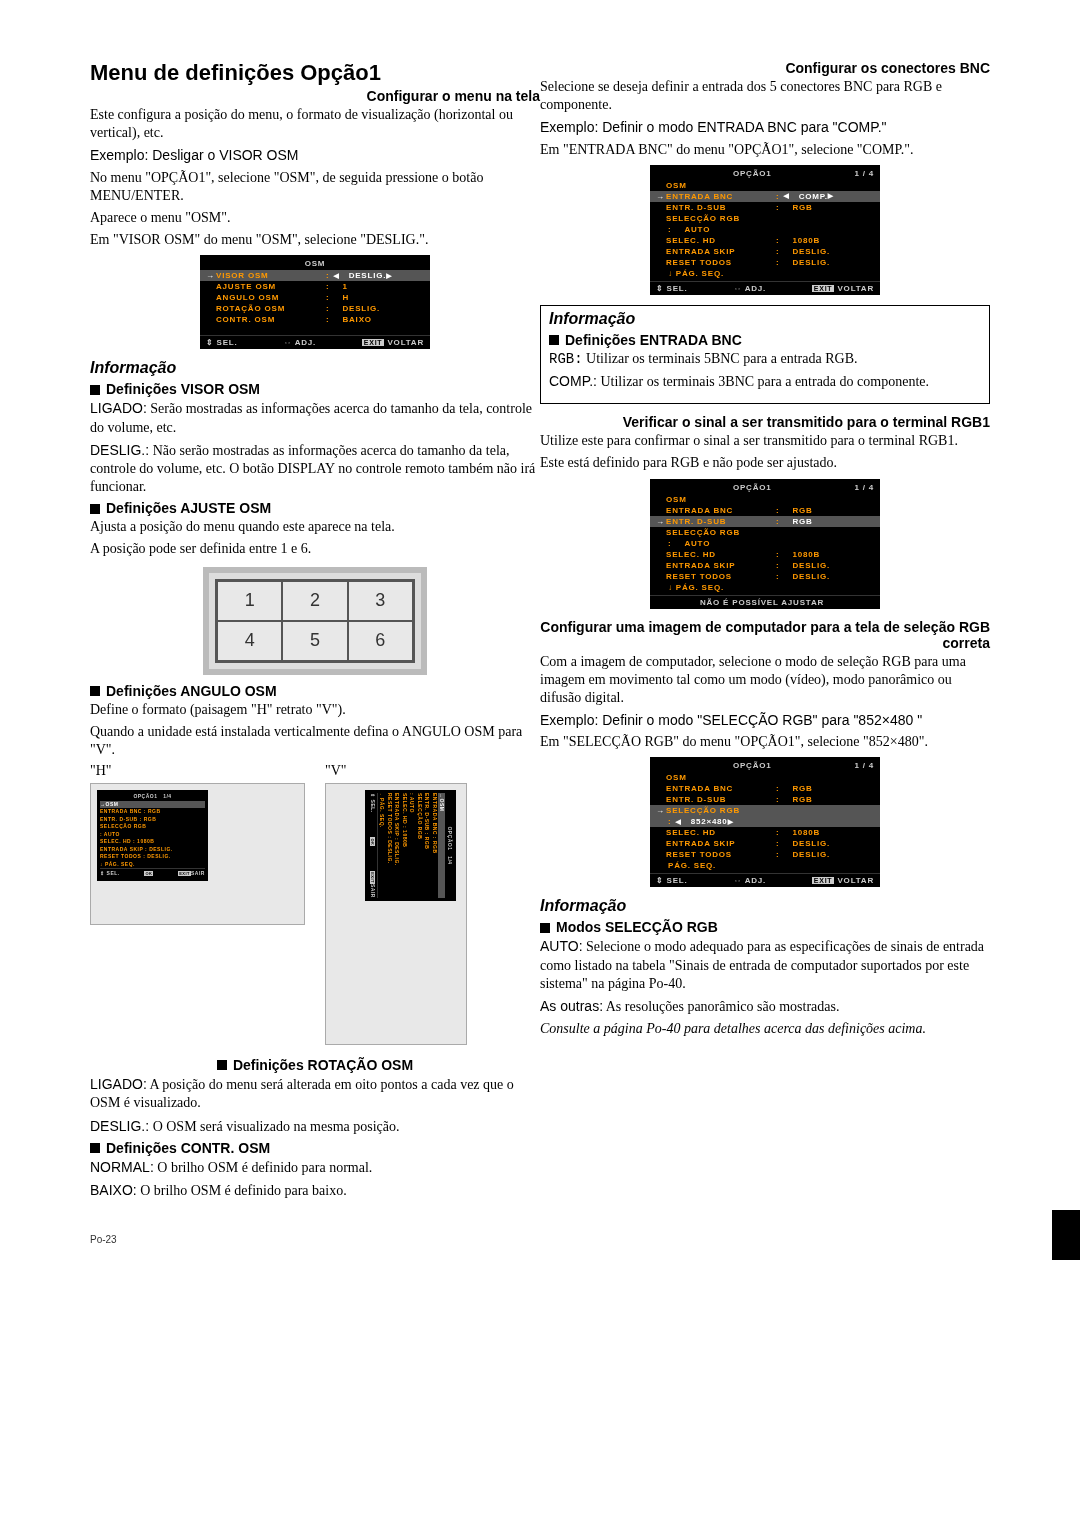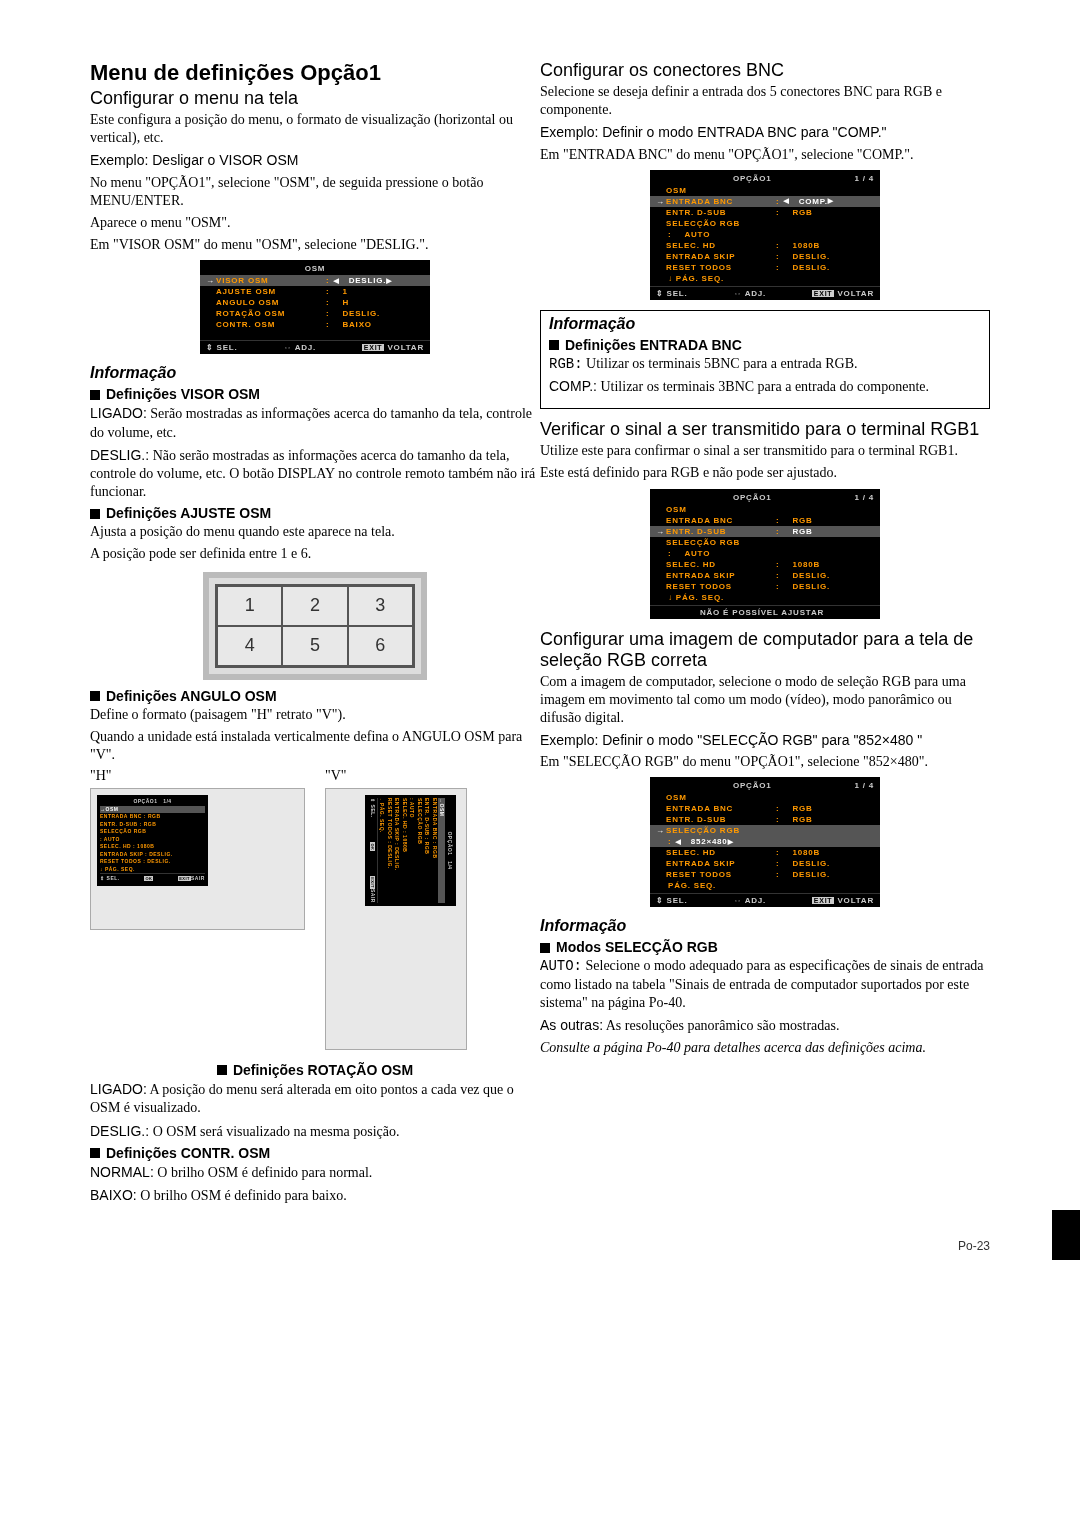--- a/index.html
+++ b/index.html
@@ -19,23 +19,24 @@
     min-width: 0;
   }
   h1.main-title {
     font-family: Arial, Helvetica, sans-serif;
     font-weight: 900;
     font-size: 22px;
     margin: 0 0 2px 0;
   }
   h2.section-title {
     font-family: Arial, Helvetica, sans-serif;
-    font-weight: normal;
-    font-size: 18px;
+    font-weight: bold;
+    font-size: 14px;
     margin: 0 0 2px 0;
+    text-align: right;
   }
   h2.section-title.mt {
     margin-top: 10px;
   }
   .info-heading {
     font-family: Arial, Helvetica, sans-serif;
     font-style: italic;
     font-weight: 900;
     font-size: 16px;
     margin: 8px 0 2px 0;
@@ -196,23 +197,23 @@
     top: 6px;
     left: 6px;
   }
   .mini-row { white-space: nowrap; }
   .mini-row.active { background: #555; }
   .mini-row .w { color: #fff; }
   .mini-title { text-align: center; color: #ccc; }
   .mini-foot { border-top: 1px solid #333; color: #ccc; display:flex; justify-content:space-between; padding-top:1px;}
   .mini-foot .ex { background:#ccc; color:#000; padding:0 1px; font-size:4px;}
   .page-no {
-    text-align: right;
+    text-align: left;
     font-family: Arial, sans-serif;
-    font-size: 12px;
+    font-size: 10px;
     margin-top: 30px;
     color: #333;
   }
   .side-tab {
     position: absolute;
     right: 0;
     top: 1210px;
     width: 28px;
     height: 50px;
     background: #000;
@@ -534,20 +535,20 @@
         </div>
       <div class="osd-foot">
           <span>⇕ SEL.</span>
           <span>⇔ ADJ.</span>
           <span><span class="exit">EXIT</span> <span>VOLTAR</span></span>
         </div>
     </div>
 
     <div class="info-heading">Informação</div>
     <div class="def-heading">Modos SELECÇÃO RGB</div>
-    <p><span style="font-family:Liberation Mono, monospace;margin-top:12px;">AUTO:</span><span> Selecione o modo adequado para as especificações de sinais de entrada como listado na tabela "Sinais de entrada de computador suportados por este sistema" na página Po-40.</span></p>
+    <p><span style="font-family:Liberation Sans, sans-serif;margin-top:12px;">AUTO:</span><span> Selecione o modo adequado para as especificações de sinais de entrada como listado na tabela "Sinais de entrada de computador suportados por este sistema" na página Po-40.</span></p>
     <p><span style="font-family:Arial,sans-serif;">As outras:</span><span> As resoluções panorâmico são mostradas.</span></p>
     <p class="italic">Consulte a página Po-40 para detalhes acerca das definições acima.</p>
   </div>
 </div>
 
 <div class="side-tab"></div>
 <div class="page-no">Po-23</div>
 
 </body></html>

